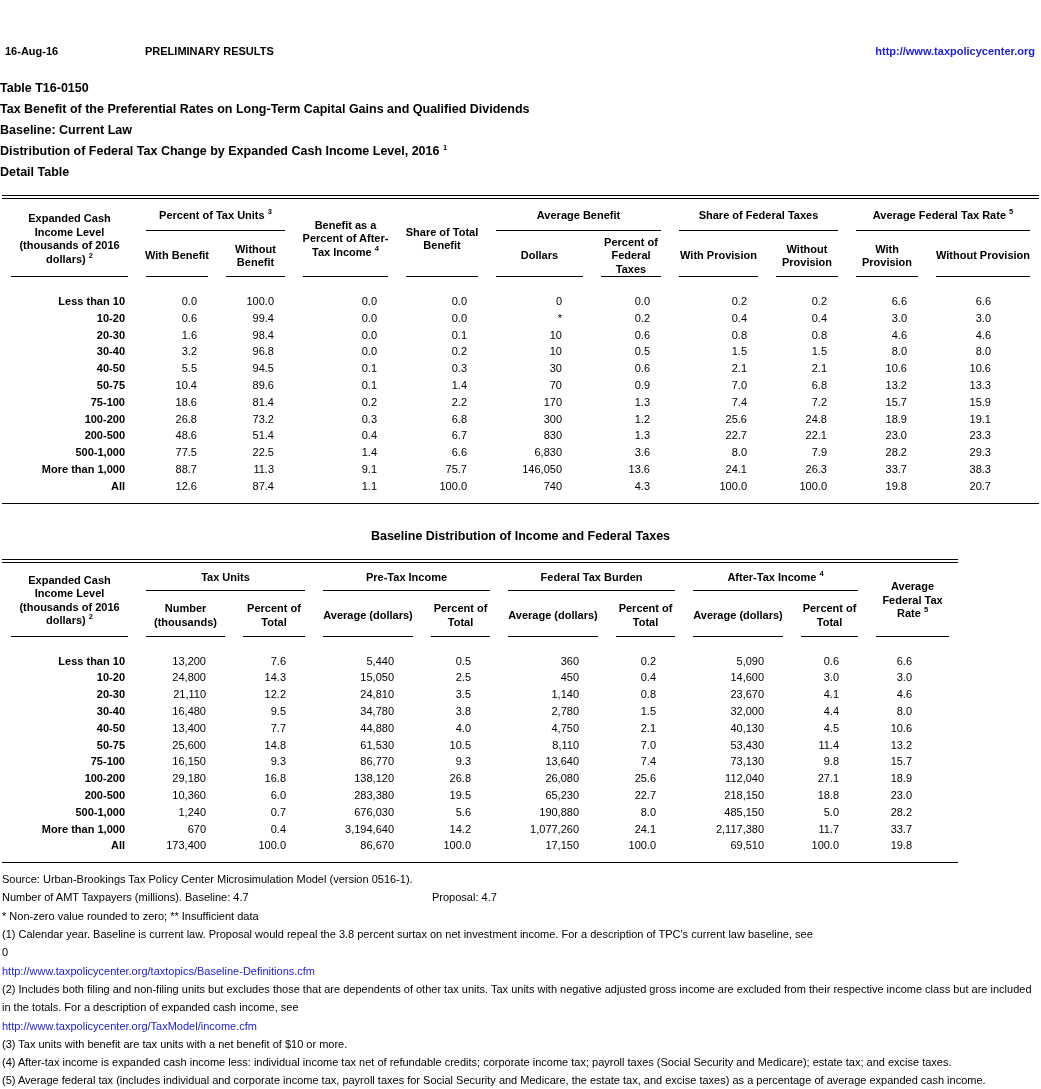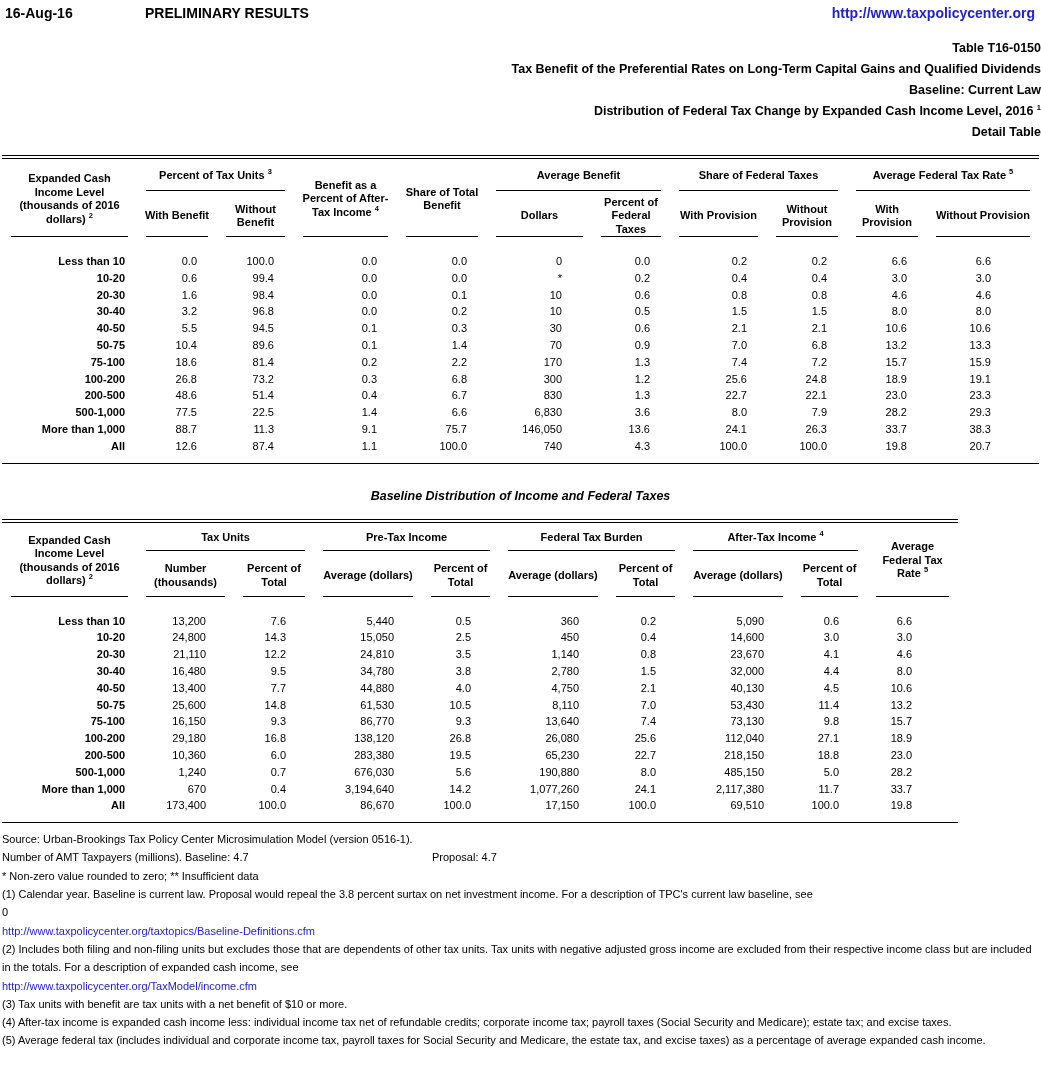--- a/index.html
+++ b/index.html
@@ -4,28 +4,28 @@
 <style>
   * { box-sizing: border-box; margin: 0; padding: 0; }
   html, body { background: #ffffff; }
   body {
     width: 1041px; height: 1089px;
     font-family: "Liberation Sans", sans-serif;
     color: #000; overflow: hidden;
   }
 
   
-  .topbar { position: relative; height: 24px; padding-top: 5px; font-size: 14px; font-weight: bold; }
+  .topbar { position: relative; height: 24px; padding-top: 5px; font-size: 11px; font-weight: bold; margin-top: 40px; }
   .topbar .date { position: absolute; left: 5px; top: 5px; }
   .topbar .status { position: absolute; left: 145px; top: 5px; }
   .topbar .home-link { position: absolute; right: 6px; top: 5px; }
   a.lnk { color: #2222cc; cursor: pointer; font-weight: inherit; }
 
   
-  .titles { text-align: right; margin-top: 14px; font-size: 12.5px; font-weight: bold; line-height: 21px; }
+  .titles { text-align: left; margin-top: 14px; font-size: 12.5px; font-weight: bold; line-height: 21px; }
   sup { font-size: 7.5px; vertical-align: super; line-height: 0; }
 
   
   table.dt {
     border-collapse: collapse; table-layout: fixed;
     margin-left: 2px; font-size: 11px;
     border-top: 4px double #000; border-bottom: 1.5px solid #000;
   }
   table.t1 { width: 1037px; margin-top: 12px; }
   table.t2 { width: 956px;  margin-top: 12px; }
@@ -50,21 +50,21 @@
   tbody th { text-align: right; font-weight: bold; padding-right: 12px; }
   tbody td { text-align: right; font-weight: normal; padding-right: 20px; }
   .t2 tbody td { padding-right: 28px; }
   .t1 tbody td:nth-child(6)  { padding-right: 30px; }
   .t1 tbody td:nth-child(11) { padding-right: 48px; }
   .t2 tbody td:nth-child(10) { padding-right: 46px; }
   tbody tr:first-child th, tbody tr:first-child td { padding-top: 14px; }
   tbody tr:last-child th,  tbody tr:last-child td  { padding-bottom: 8px; }
 
   
-  .titles2 { text-align: center; margin-top: 22px; font-size: 12.5px; font-weight: bold; line-height: 21px; font-style: italic; }
+  .titles2 { text-align: center; margin-top: 22px; font-size: 12.5px; font-weight: bold; line-height: 21px; }
 
   
   .notes { width: 1037px; margin-left: 2px; margin-top: 7px; font-size: 11px; line-height: 18.3px; }
   .notes p { margin: 0; }
   .amt-line { position: relative; }
   .amt-line .proposal { position: absolute; left: 430px; top: 0; }
 </style>
 </head>
 <body>
 

